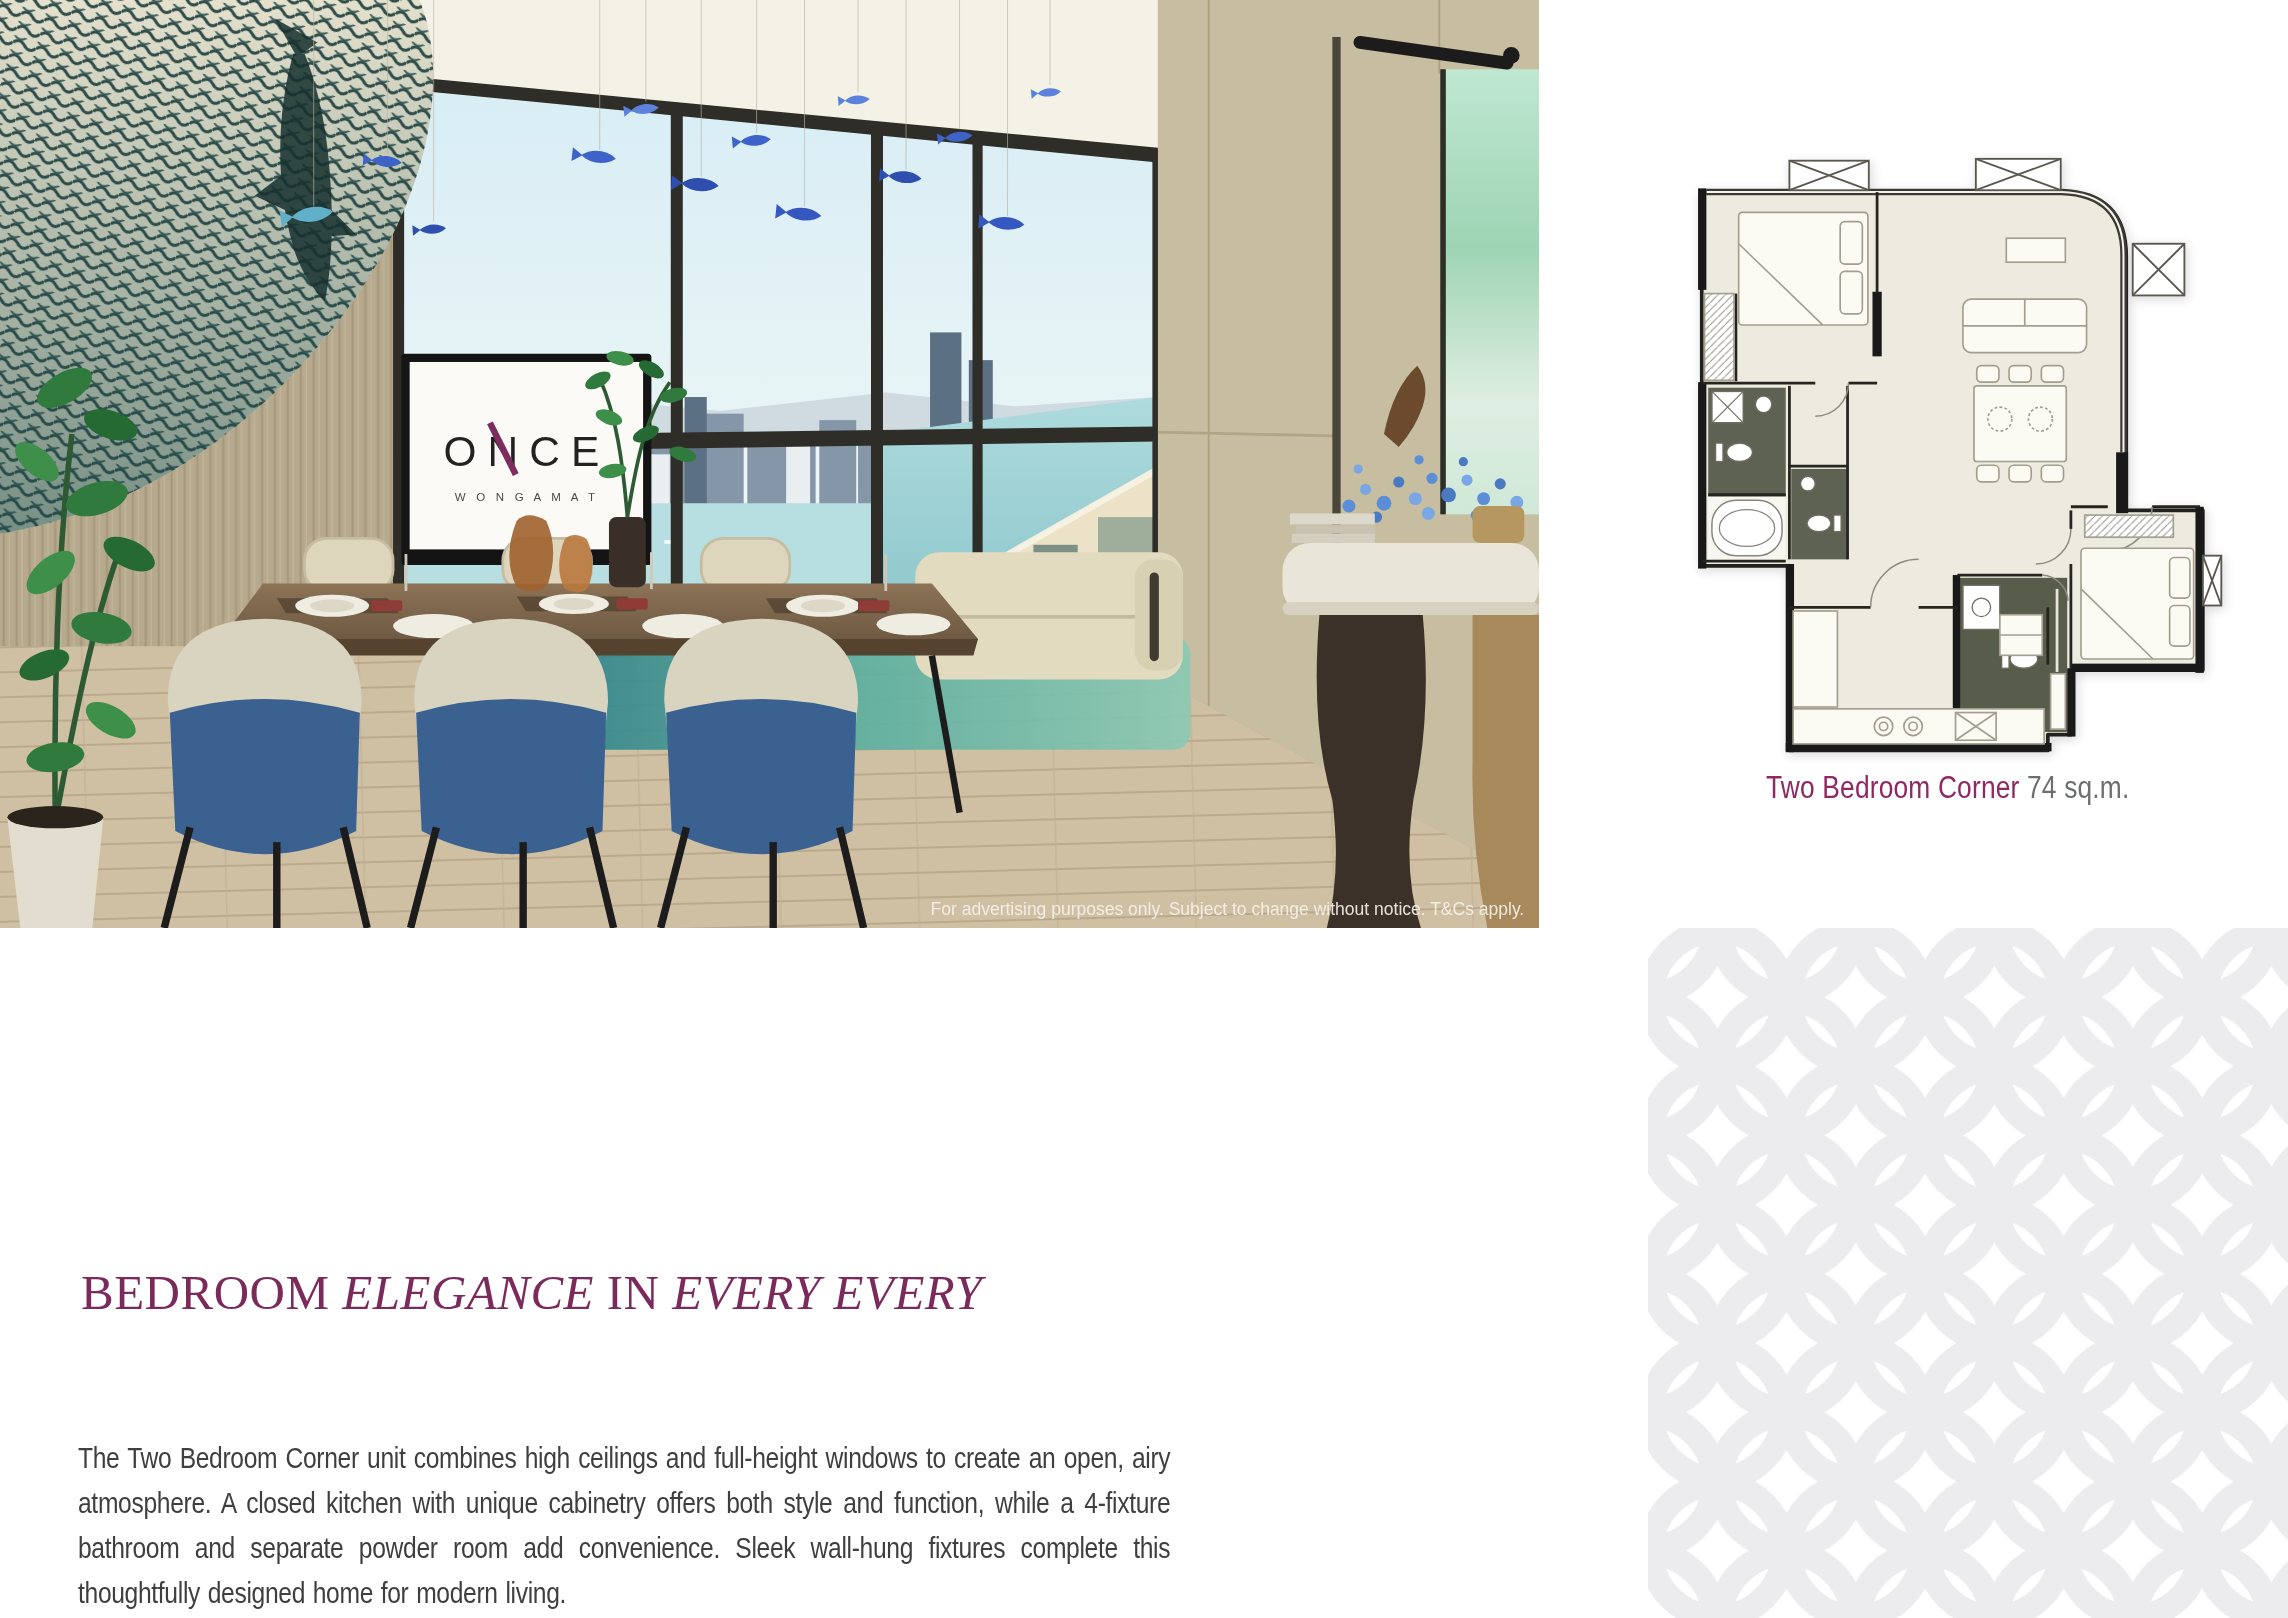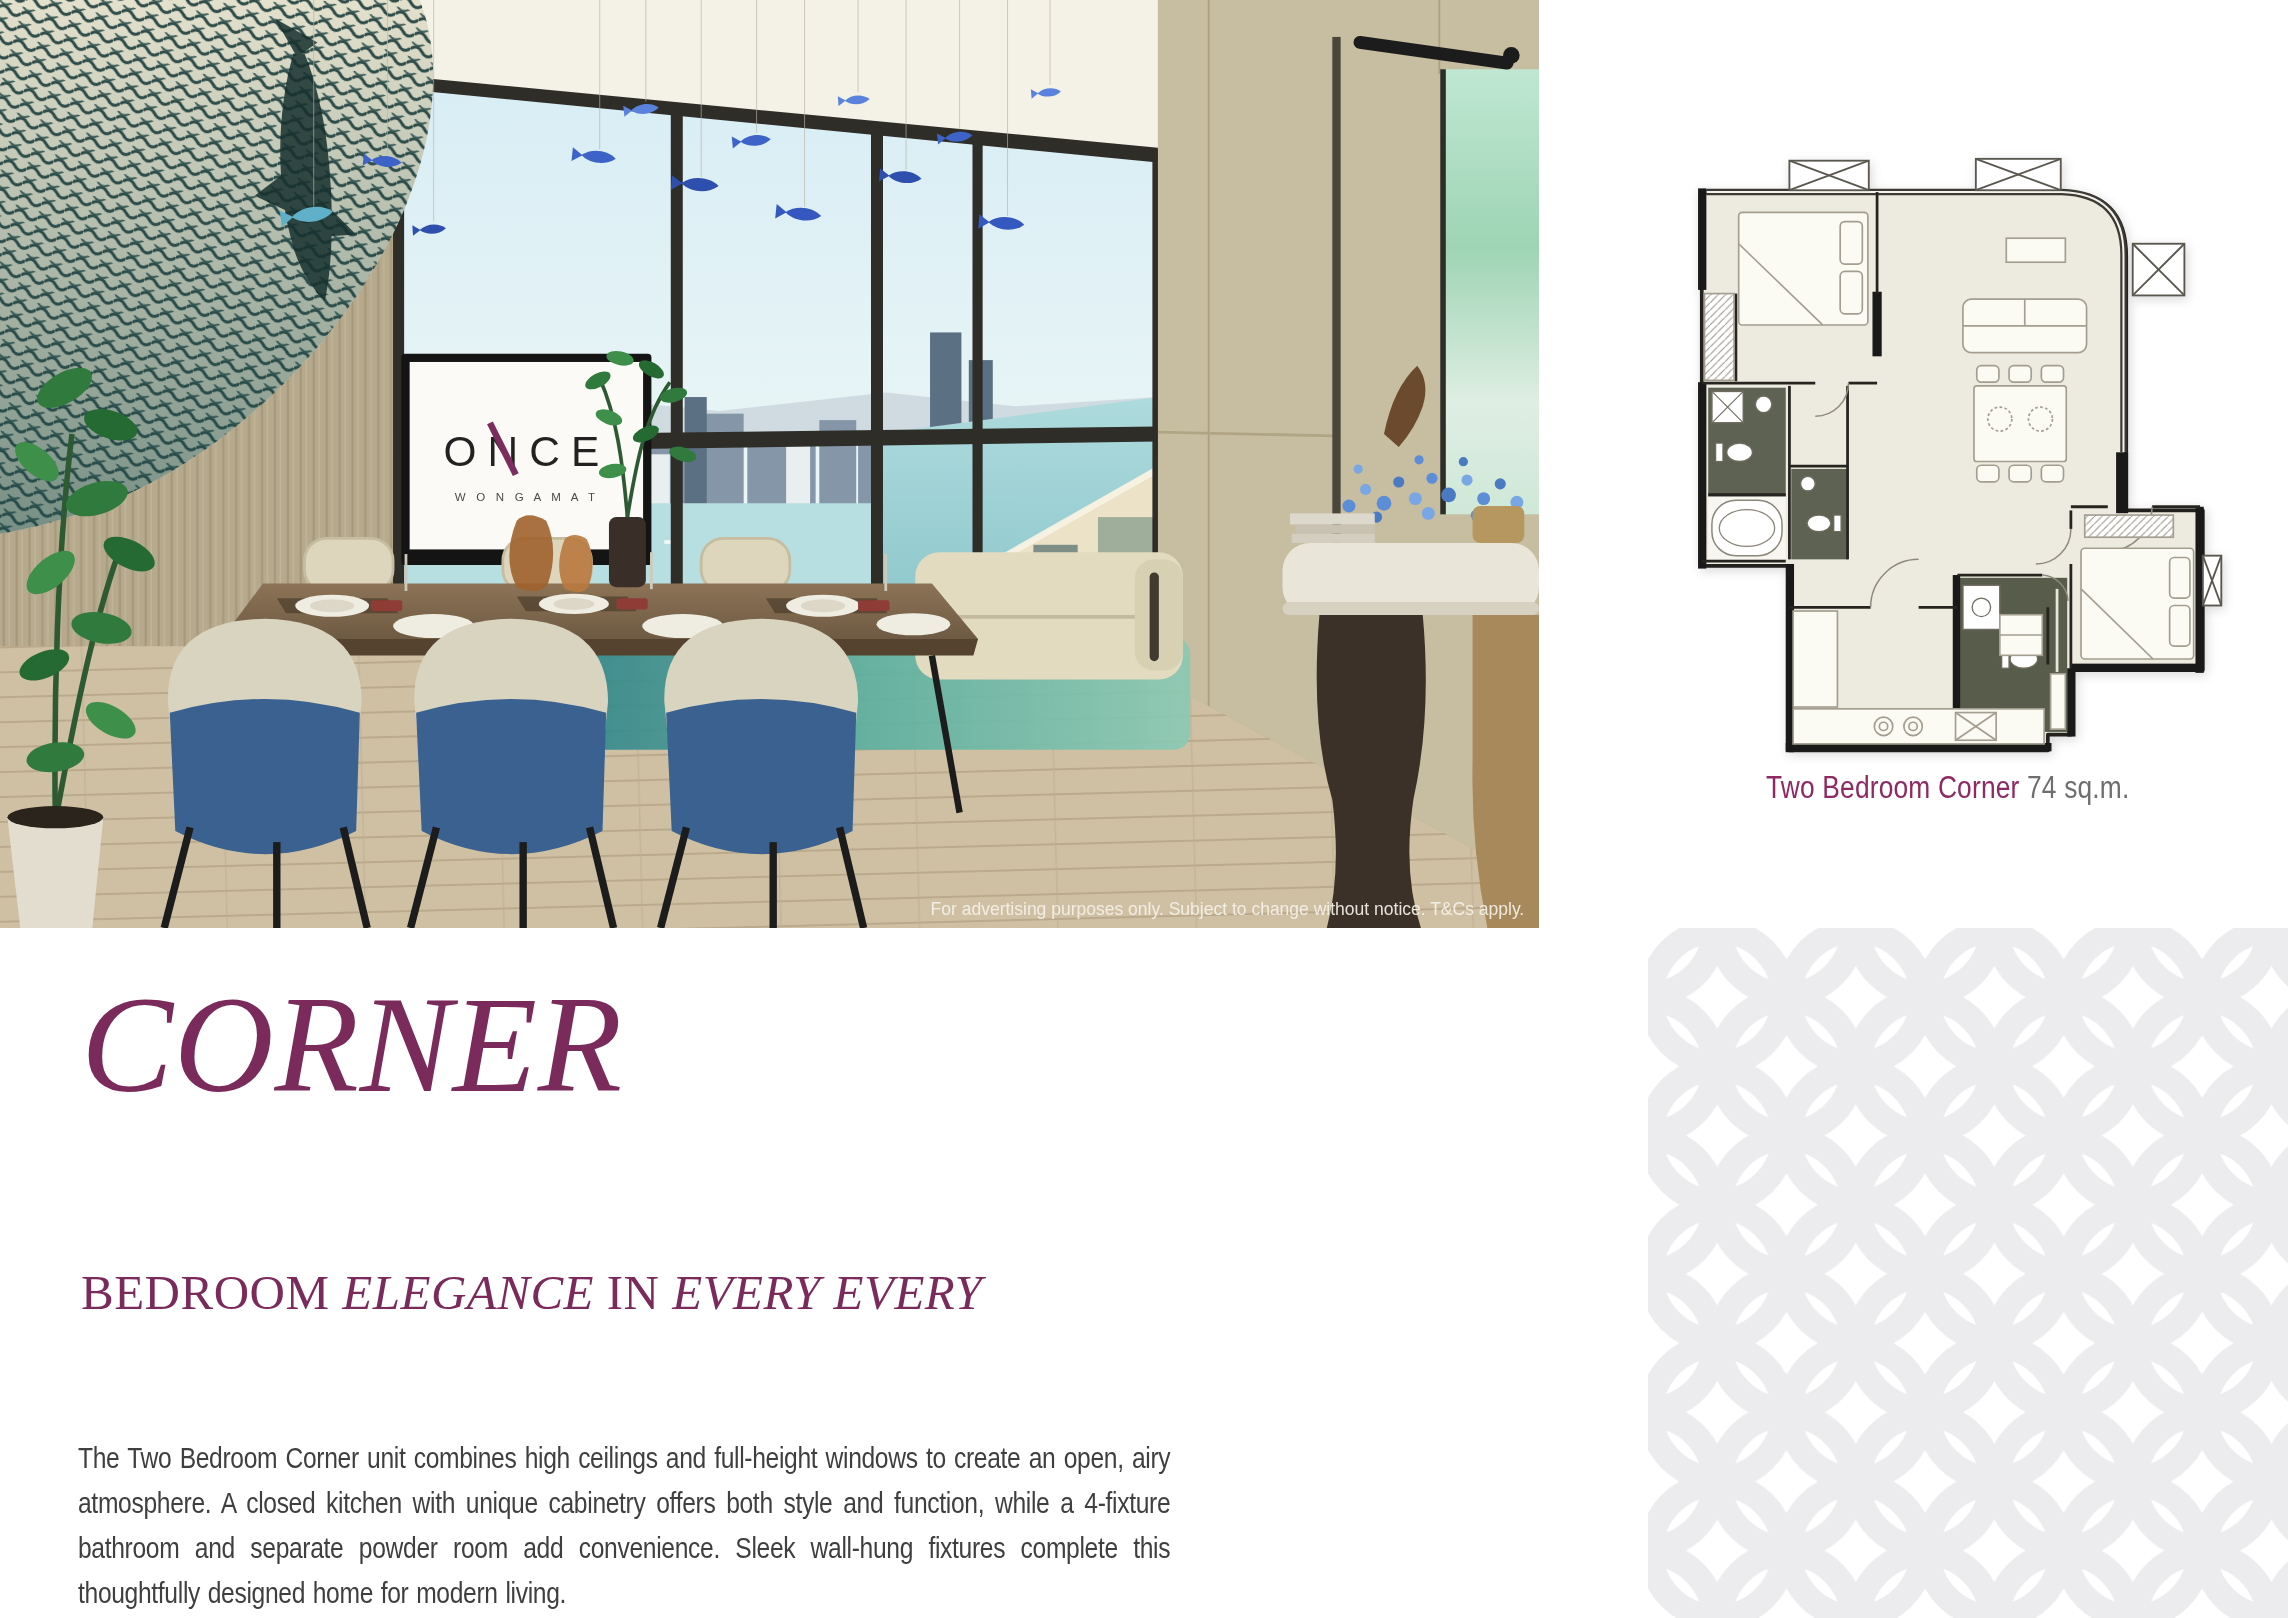--- a/index.html
+++ b/index.html
@@ -537,21 +537,20 @@
         <circle cx="0" cy="150" r="72"></circle>
           <circle cx="150" cy="150" r="72"></circle>
       </g>
     </pattern>
   </defs>
   <rect width="694" height="749" fill="#ffffff"></rect>
   <rect width="694" height="749" fill="url(#shippo)"></rect>
 </svg>
 
 <div id="title" class="abs">
-  <div><span class="it accent">CORNER</span></div>
 </div>
 
 <div id="subtitle" class="abs">
   <span>BEDROOM </span><span class="it">ELEGANCE</span><span> IN </span><span class="it">EVERY EVERY</span>
 </div>
 
 <p id="bodytext" class="abs">The Two Bedroom Corner unit combines high ceilings and full-height windows to create an open, airy atmosphere. A closed kitchen with unique cabinetry offers both style and function, while a 4-fixture bathroom and separate powder room add convenience. Sleek wall-hung fixtures complete this thoughtfully designed home for modern living.</p>
 
 
 </body></html>

